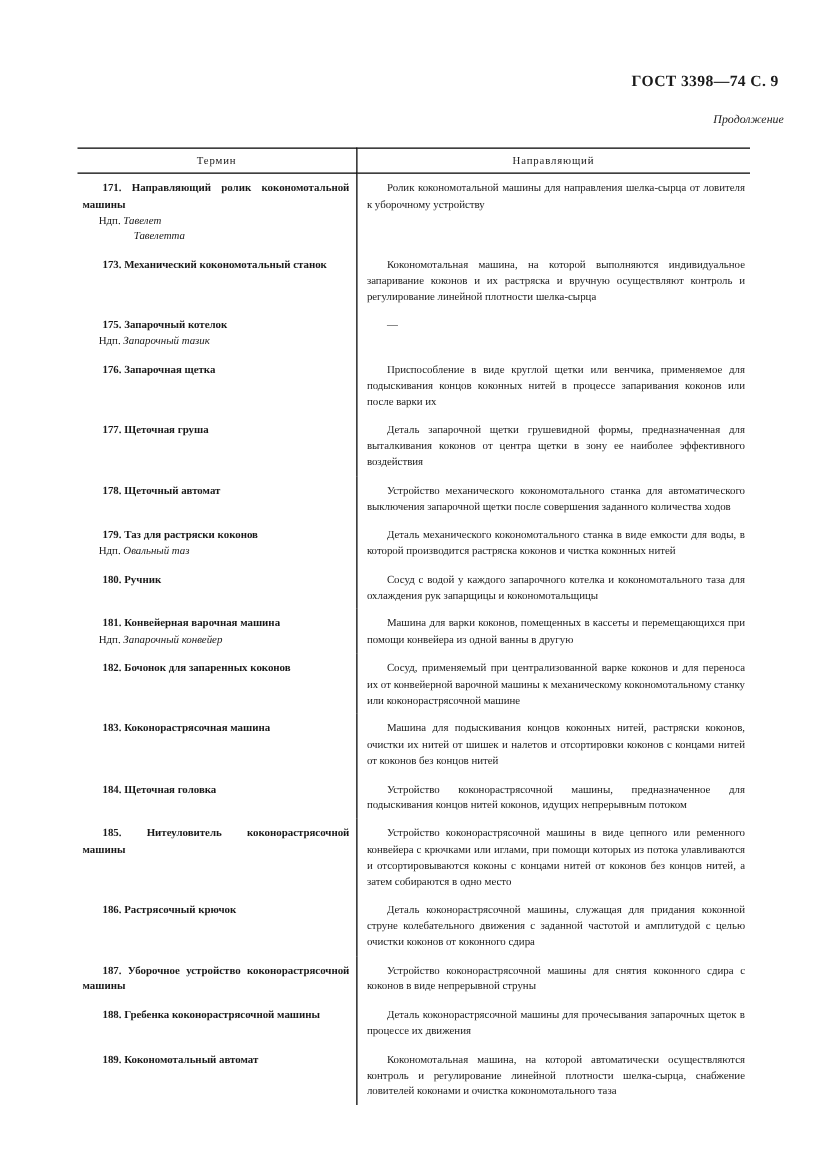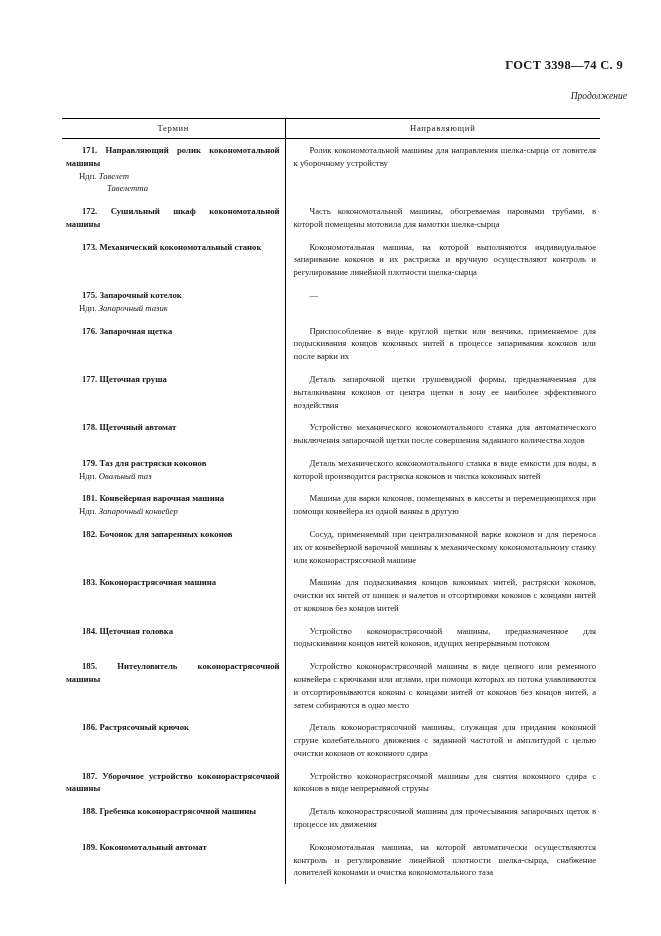--- a/index.html
+++ b/index.html
@@ -149,28 +149,20 @@
               <div class="term-main">171. Направляющий ролик кокономотальной машины</div>
               <div class="term-ndp"><span class="ndp-label">Ндп.</span><span class="ndp-value"> Тавелет</span></div>
               <div class="ndp-extra">Тавелетта</div>
             </td>
             <td class="td-def">
               <div class="def-text">Ролик кокономотальной машины для направления шелка-сырца от ловителя к уборочному устройству</div>
             </td>
           </tr>
           <tr>
             <td class="td-term">
-              <div class="term-main">172. Сушильный шкаф кокономотальной машины</div>
-            </td>
-            <td class="td-def">
-              <div class="def-text">Часть кокономотальной машины, обогреваемая паровыми трубами, в которой помещены мотовила для намотки шелка-сырца</div>
-            </td>
-          </tr>
-          <tr>
-            <td class="td-term">
               <div class="term-main">173. Механический кокономотальный станок</div>
             </td>
             <td class="td-def">
               <div class="def-text">Кокономотальная машина, на которой выполняются индивидуальное запаривание коконов и их растряска и вручную осуществляют контроль и регулирование линейной плотности шелка-сырца</div>
             </td>
           </tr>
           <tr>
             <td class="td-term">
               <div class="term-main">175. Запарочный котелок</div>
               <div class="term-ndp"><span class="ndp-label">Ндп.</span><span class="ndp-value"> Запарочный тазик</span></div>
@@ -203,20 +195,28 @@
               <div class="def-text">Устройство механического кокономотального станка для автоматического выключения запарочной щетки после совершения заданного количества ходов</div>
             </td>
           </tr>
           <tr>
             <td class="td-term">
               <div class="term-main">179. Таз для растряски коконов</div>
               <div class="term-ndp"><span class="ndp-label">Ндп.</span><span class="ndp-value"> Овальный таз</span></div>
             </td>
             <td class="td-def">
               <div class="def-text">Деталь механического кокономотального станка в виде емкости для воды, в которой производится растряска коконов и чистка коконных нитей</div>
+            </td>
+          </tr>
+          <tr>
+            <td class="td-term">
+              <div class="term-main">180. Ручник</div>
+            </td>
+            <td class="td-def">
+              <div class="def-text">Сосуд с водой у каждого запарочного котелка и кокономотального таза для охлаждения рук запарщицы и кокономотальщицы</div>
             </td>
           </tr>
           <tr>
             <td class="td-term">
               <div class="term-main">181. Конвейерная варочная машина</div>
               <div class="term-ndp"><span class="ndp-label">Ндп.</span><span class="ndp-value"> Запарочный конвейер</span></div>
             </td>
             <td class="td-def">
               <div class="def-text">Машина для варки коконов, помещенных в кассеты и перемещающихся при помощи конвейера из одной ванны в другую</div>
             </td>

